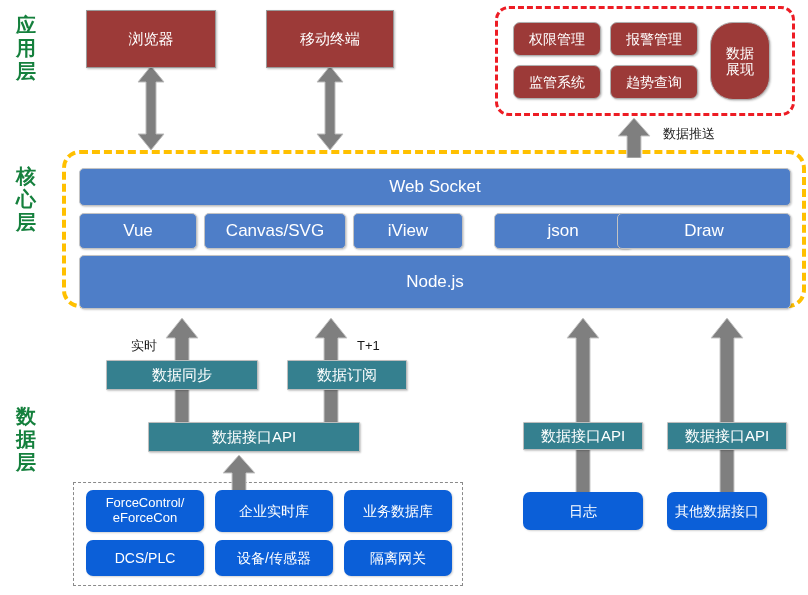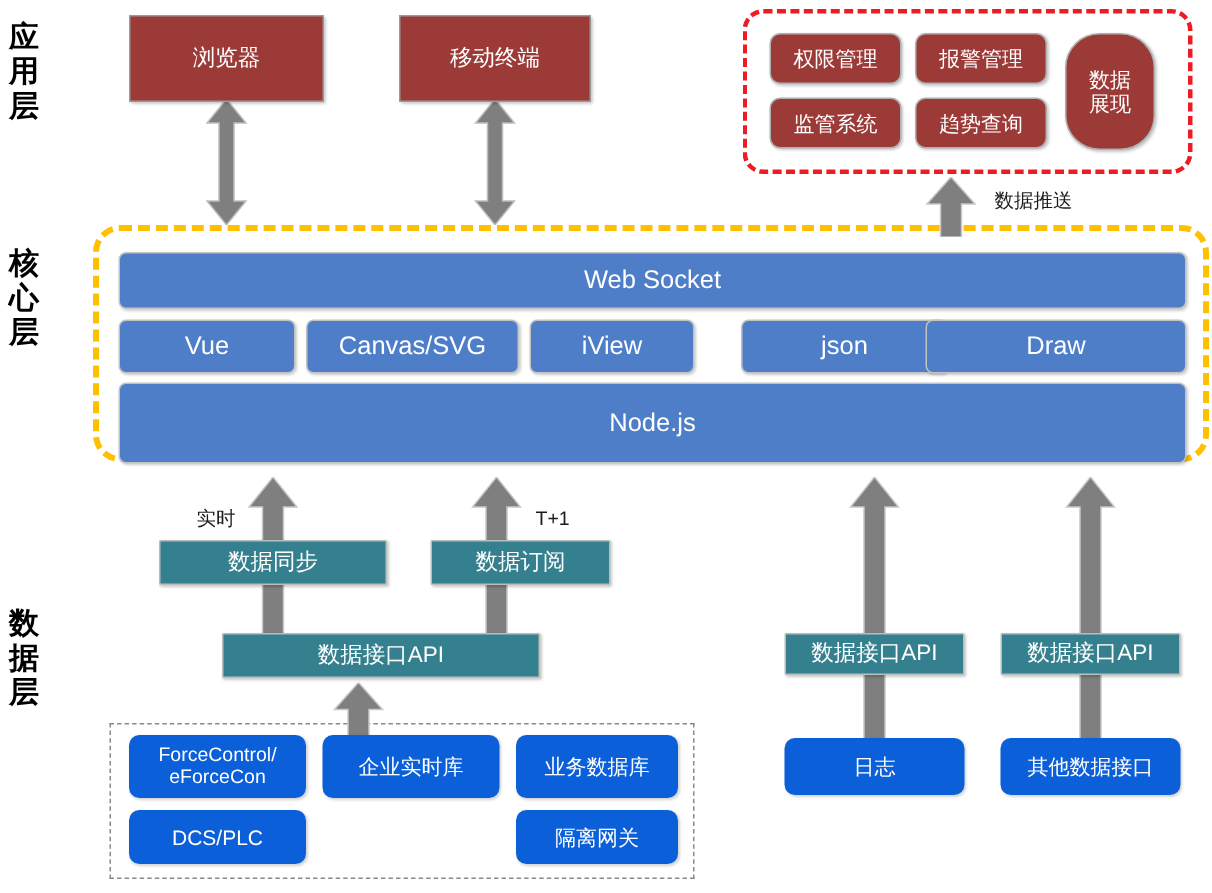--- a/index.html
+++ b/index.html
@@ -15,25 +15,25 @@
     width: 808px;
     height: 595px;
     background: #ffffff;
     overflow: hidden;
   }
 
   
   .layer-label {
     position: absolute;
     font-weight: bold;
-    color: #000000;
+    color: #15803d;
     font-size: 20px;
     line-height: 23px;
     width: 30px;
-    text-align: left;
+    text-align: right;
     letter-spacing: 0;
   }
 
   
   .box {
     position: absolute;
     display: flex;
     align-items: center;
     justify-content: center;
     text-align: center;
@@ -274,21 +274,21 @@
   </div>
 
   <div class="box teal" style="left:667px; top:422px; width:120px; height:28px;">
     <span>数据接口API</span>
   </div>
 
   <div class="box blue-bright" style="left:523px; top:492px; width:120px; height:38px;">
     <span>日志</span>
   </div>
 
-  <div class="box blue-bright" style="left:667px; top:492px; width:120px; height:38px;">
+  <div class="box blue-bright" style="left:667px; top:492px; width:100px; height:38px;">
     <span>其他数据接口</span>
   </div>
 
   <div class="dashed-gray" style="left:73px; top:482px; width:390px; height:104px;"></div>
 
   <div class="box blue-bright" style="left:86px; top:490px; width:118px; height:42px; flex-direction:column; font-size:13px;">
     <span>ForceControl/</span>
     <span>eForceCon</span>
   </div>
 
@@ -297,18 +297,21 @@
   </div>
 
   <div class="box blue-bright" style="left:344px; top:490px; width:108px; height:42px;">
     <span>业务数据库</span>
   </div>
 
   <div class="box blue-bright" style="left:86px; top:540px; width:118px; height:36px;">
     <span>DCS/PLC</span>
   </div>
 
+  <div class="box blue-bright" style="left:215px; top:540px; width:118px; height:36px;">
+    <span>设备/传感器</span>
+  </div>
 
   <div class="box blue-bright" style="left:344px; top:540px; width:108px; height:36px;text-align:center;">
     <span>隔离网关</span>
   </div>
 
 </div>
 
 </body></html>

